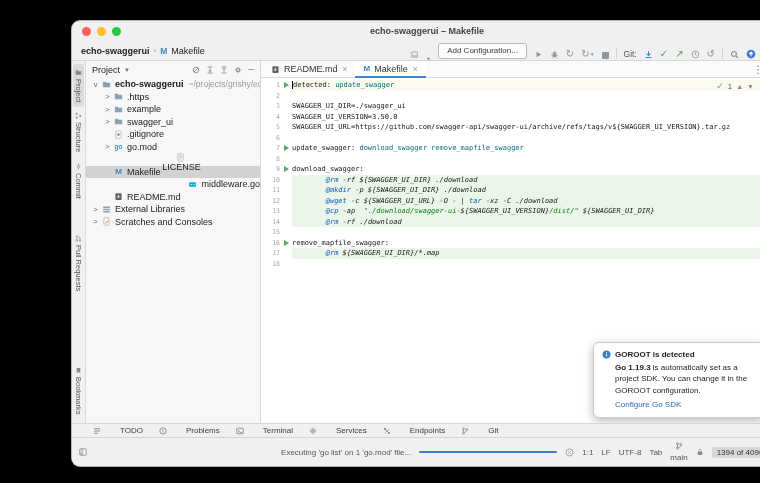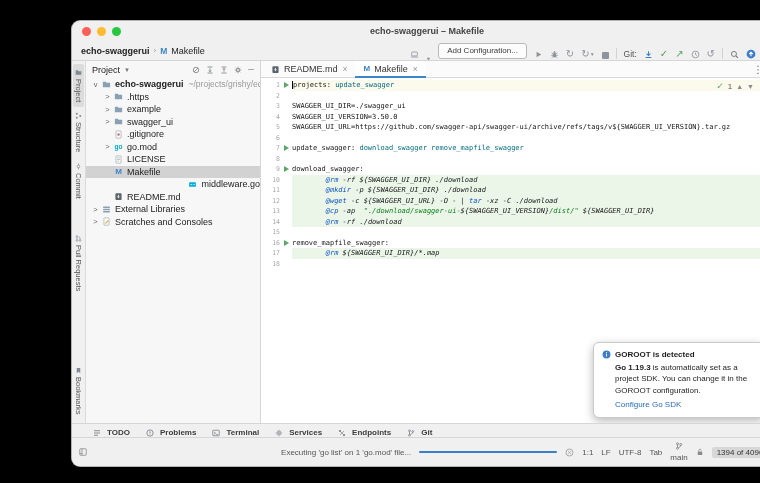--- a/index.html
+++ b/index.html
@@ -96,21 +96,21 @@
     border: 1px solid #c9c9c9; border-radius: 6px; box-shadow: 0 3px 10px rgba(0,0,0,.28);
     padding: 6px 8px 7px 8px; font-family: "Liberation Sans", sans-serif; font-size: 8px;
     color: #1d1d1d; line-height: 1.4; }
   .notif-title { display: flex; align-items: center; gap: 4px; font-weight: 700; font-size: 8px; }
   .notif-body { margin: 2px 0 3px 13px; }
   .notif-link { color: #2b6cb3; margin-left: 13px; display: inline-block; }
 
   
   .bottombar { height: 14px; flex: none; background: #f0f0f0; border-top: 1px solid #d6d6d6;
     display: flex; align-items: center; padding-left: 13px; font-size: 8px; color: #3c3c3c; }
-  .bitem { display: flex; align-items: flex-end; gap: 6px; padding: 0 8px; height: 100%; line-height: 0; font-weight: bold; }
+  .bitem { display: flex; align-items: center; gap: 19px; padding: 0 8px; height: 100%; line-height: 0; }
   .bitem span { line-height: normal; }
   .statusbar { height: 29px; flex: none; background: #f0f0f0; border-top: 1px solid #d6d6d6;
     display: flex; align-items: center; font-size: 8px; color: #555; padding: 0 7px; gap: 8px; }
   .sspacer { flex: 1; }
   .progress { width: 138px; height: 2px; border-radius: 1px; background: var(--progress-blue); }
   .sitem { display: flex; align-items: center; gap: 3px; line-height: 0; flex-direction: column; }
   .sitem span { line-height: normal; }
   .memchip { background: #d7d7d7; border-radius: 2px; padding: 1px 5px; color: #333; }
 </style>
 </head>
@@ -354,21 +354,21 @@
             </span>
             <span class="tname">.gitignore</span>
           </div>
           <div class="trow" style="padding-left: 17px;">
             <span class="chev">&gt;</span>
             <span class="ticon">
               <span style="font-size:6.5px;font-weight:700;color:#00add8">go</span>
             </span>
             <span class="tname">go.mod</span>
           </div>
-          <div class="trow" style="padding-left: 17px;">
+          <div class="trow" style="padding-left: 17px; flex-direction: column;">
             <span class="chev"></span>
             <span class="ticon">
               <svg width="9" height="9" viewBox="0 0 16 16" fill="none">
                 <rect x="3.5" y="1.5" width="9" height="13" rx="1" fill="#fff" stroke="#9aa5ad" stroke-width="1.2"></rect>
                 <path d="M5.5 5h5M5.5 8h5M5.5 11h3.5" stroke="#9aa5ad" stroke-width="1.2"></path>
               </svg>
             </span>
             <span class="tname">LICENSE</span>
           </div>
           <div class="trow selected" style="padding-left: 17px;">
@@ -465,21 +465,21 @@
             <span>GOROOT is detected</span>
           </div>
           <div class="notif-body"><b>Go 1.19.3</b><span> is automatically set as a project SDK. You can change it in the GOROOT configuration.</span></div>
           <a class="notif-link">Configure Go SDK</a>
         </div>
       <div class="eline">
             <div class="gut">1</div>
             <div class="runcol">
               <div class="runtri"></div>
             </div>
-            <div class="codetxt bg-caret"><span class="caretbar"></span><span class="sc-p">projects: </span><span class="sc-t">update_swagger</span></div>
+            <div class="codetxt bg-caret"><span class="caretbar"></span><span class="sc-p">detected: </span><span class="sc-t">update_swagger</span></div>
           </div>
           <div class="eline">
             <div class="gut">2</div>
             <div class="runcol"></div>
             <div class="codetxt"></div>
           </div>
           <div class="eline">
             <div class="gut">3</div>
             <div class="runcol"></div>
             <div class="codetxt"><span class="sc-p">SWAGGER_UI_DIR=./swagger_ui</span></div>

